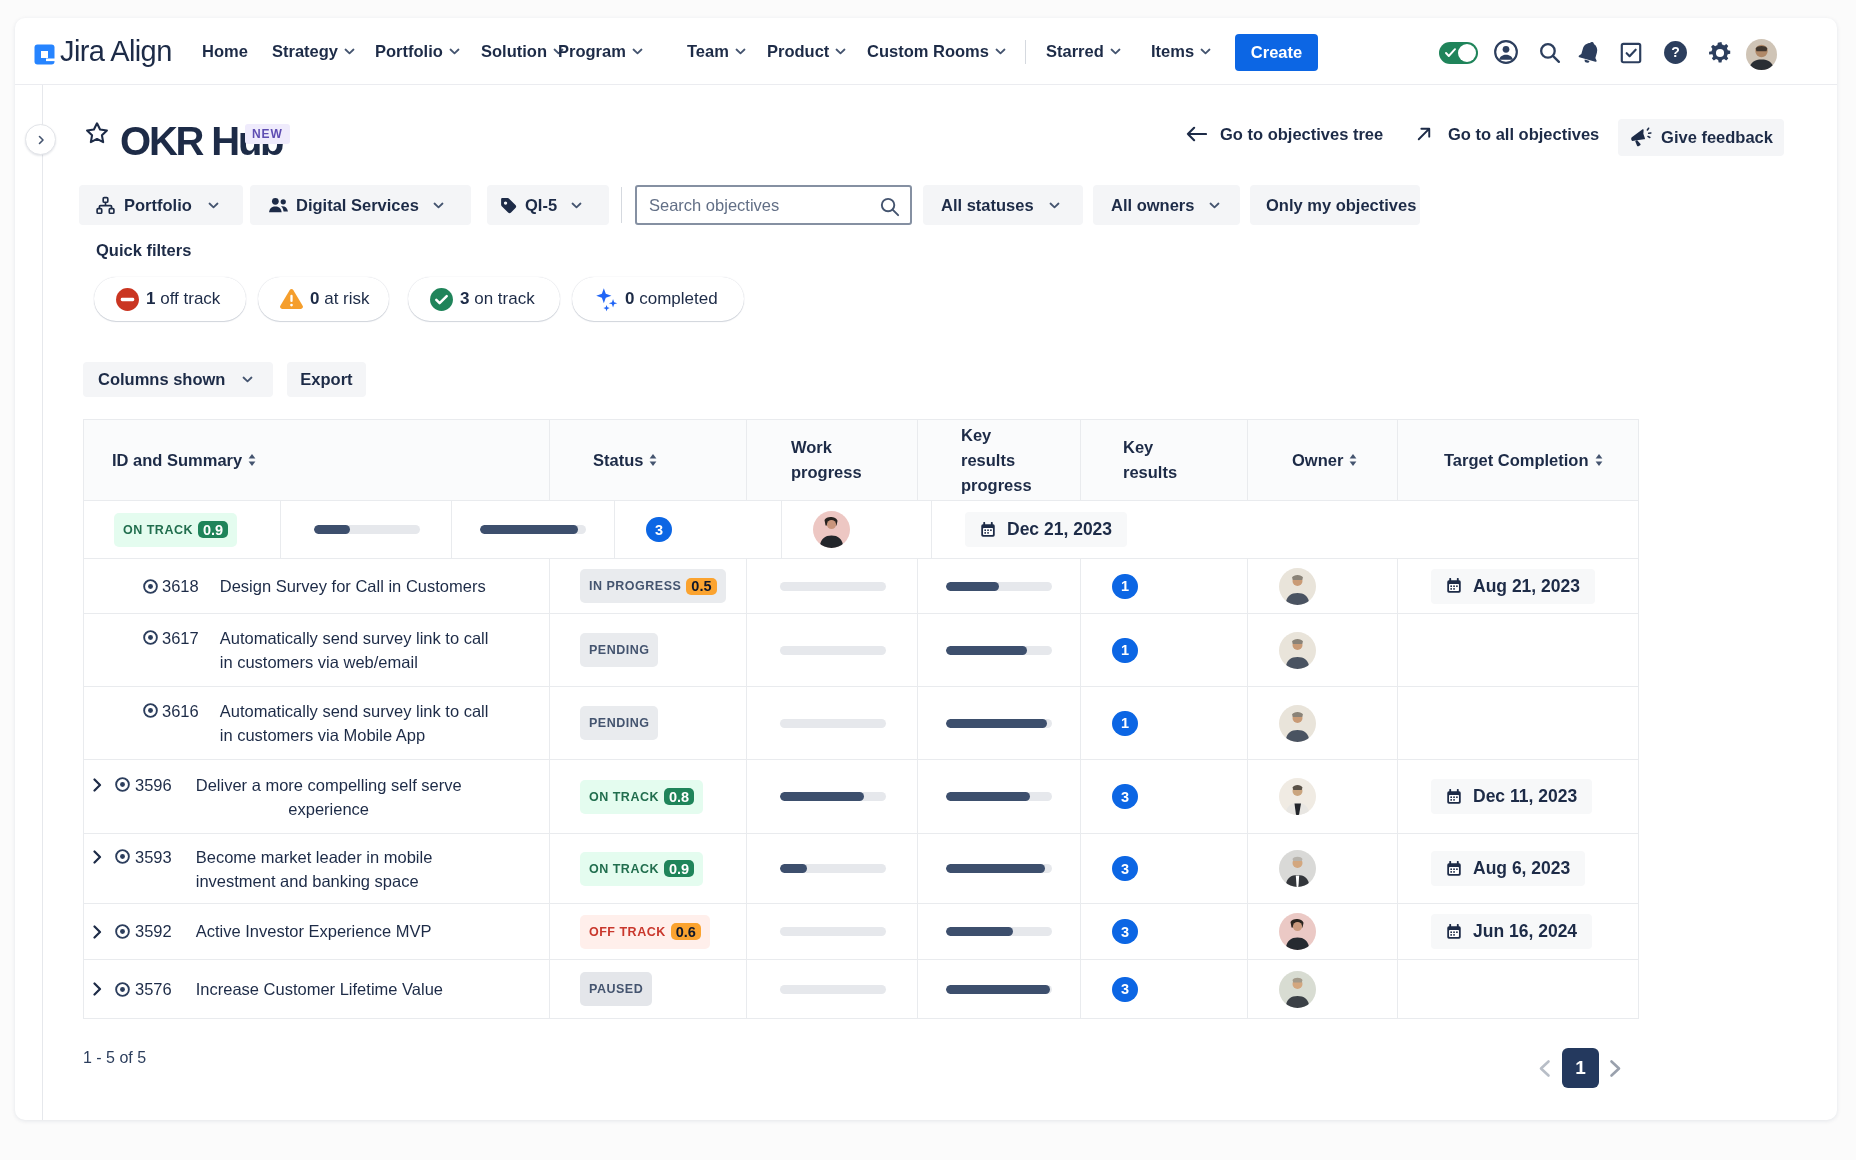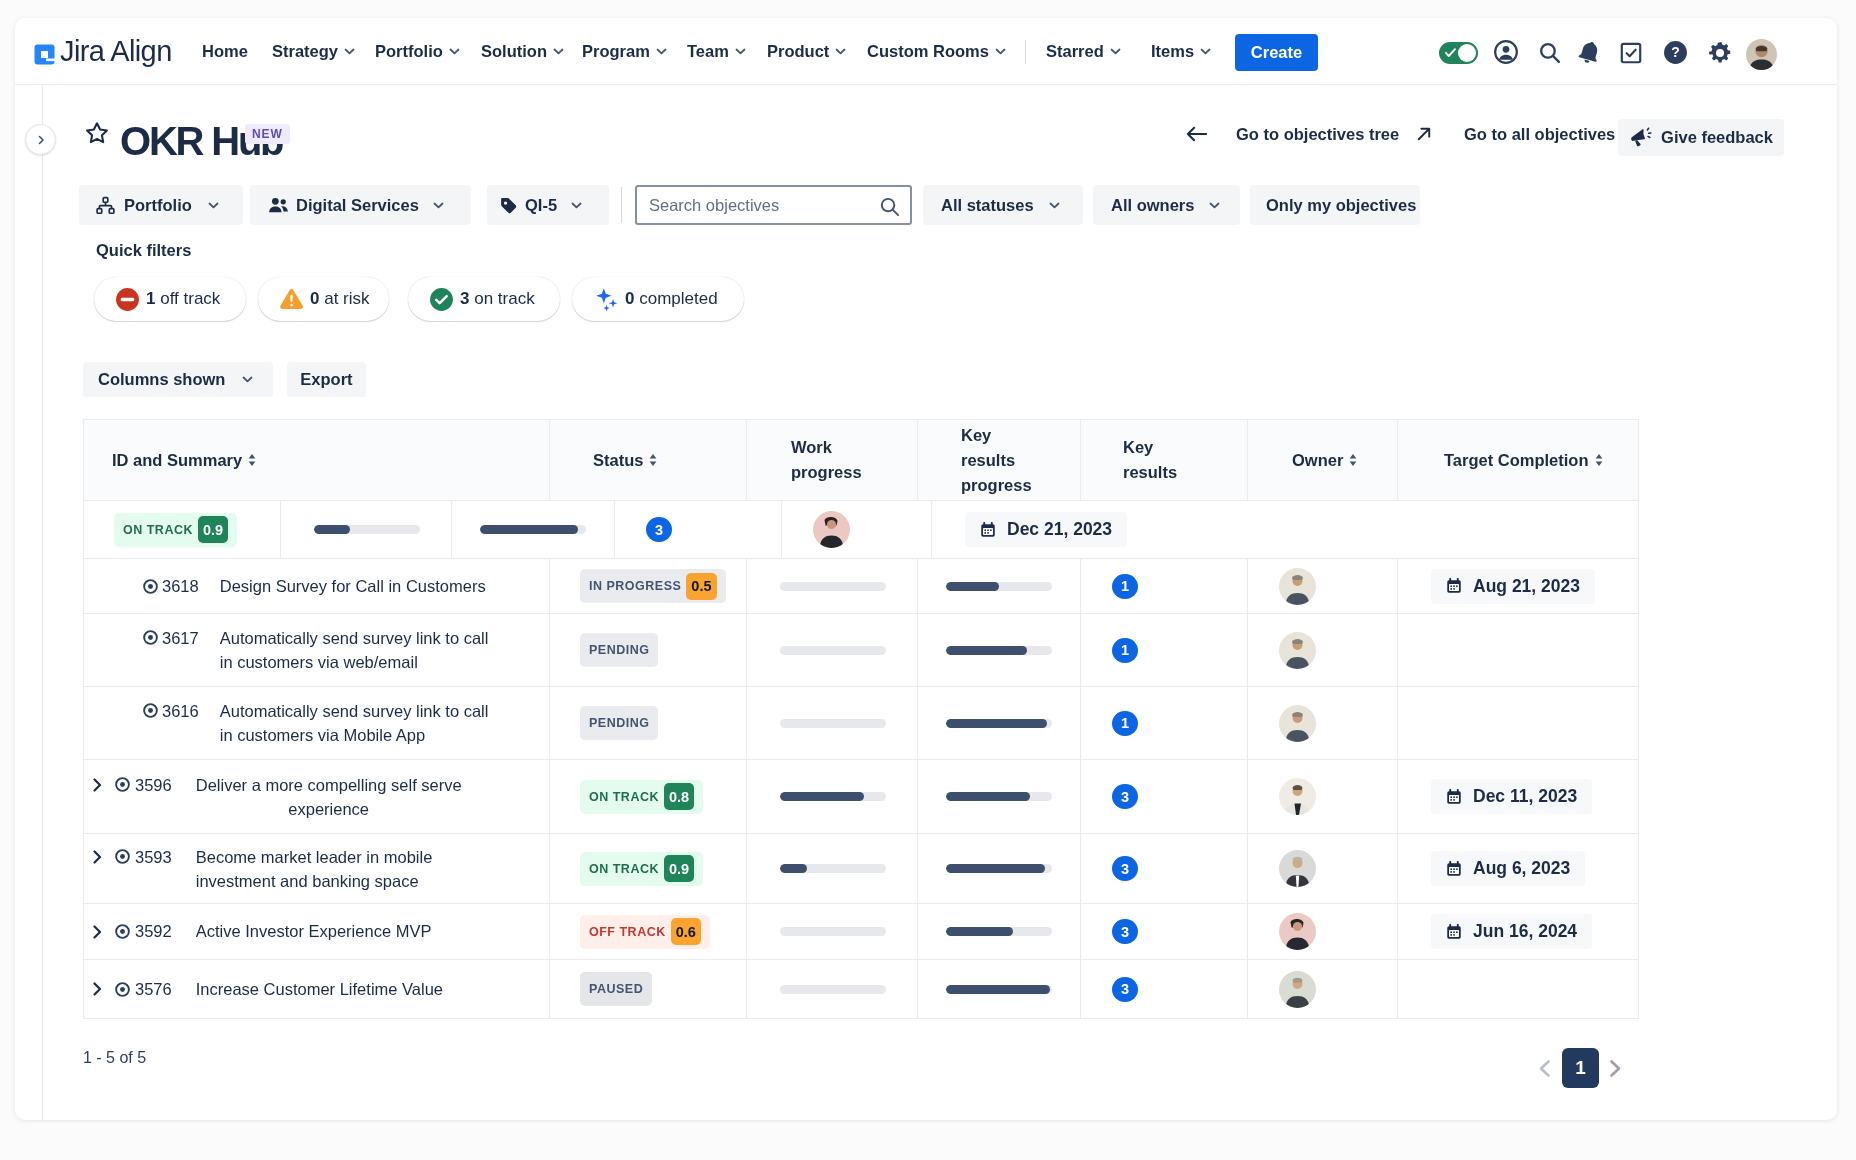--- a/index.html
+++ b/index.html
@@ -15,21 +15,21 @@
 .createbtn { position:absolute; left:1235px; top:34px; width:83px; height:37px; background:#0c66e4; color:#fff; border-radius:4px; font-size:16.5px; font-weight:700; display:flex; align-items:center; justify-content:center; }
 .toggle { position:absolute; left:1439px; top:42px; width:39px; height:22px; background:#1f845a; border-radius:11px; }
 .toggle .knob { position:absolute; right:2px; top:2px; width:18px; height:18px; background:#fff; border-radius:50%; }
 .toggle svg { position:absolute; left:6px; top:6px; }
 
 .rail { position:absolute; left:42px; top:85px; width:1px; height:1035px; background:#e6e8ec; }
 .railbtn { position:absolute; left:25px; top:124px; width:31px; height:31px; border-radius:50%; background:#fff; border:1px solid #e3e5e9; box-shadow:0 1px 2px rgba(23,43,77,.12); display:flex; align-items:center; justify-content:center; }
 
 .title { position:absolute; left:120px; top:119px; font-size:40px; font-weight:700; color:#1d2b47; letter-spacing:-2.2px; }
 .newbadge { position:absolute; left:245px; top:124px; height:20px; padding:0 7px; background:#efebfc; color:#5e4db2; font-size:12px; font-weight:700; letter-spacing:.9px; border-radius:3px; display:flex; align-items:center; }
-.toplink { position:absolute; top:123px; height:22px; display:flex; align-items:center; font-size:16.5px; font-weight:700; color:#1d2b47;gap:16px; }
+.toplink { position:absolute; top:123px; height:22px; display:flex; align-items:center; font-size:16.5px; font-weight:700; color:#1d2b47; }
 .feedback { position:absolute; left:1618px; top:119px; width:166px; height:37px; background:#f4f5f7; border-radius:4px; display:flex; align-items:center; justify-content:center; gap:9px; font-size:16.5px; font-weight:700; color:#1d2b47; }
 
 .fbtn { position:absolute; top:185px; height:40px; background:#f4f5f7; border-radius:4px; display:flex; align-items:center; font-size:16.5px; font-weight:700; color:#1d2b47; }
 .fdiv { position:absolute; left:621px; top:187px; width:1px; height:36px; background:#d5d9df; }
 .search { position:absolute; left:635px; top:185px; width:277px; height:40px; background:#fff; border:2px solid #8590a2; border-radius:3px; display:flex; align-items:center; }
 .search .ph { margin-left:12px; font-size:16.5px; color:#626f86; }
 .search svg { position:absolute; right:9px; top:8px; }
 
 .qflabel { position:absolute; left:96px; top:241px; font-size:16.5px; font-weight:700; color:#1d2b47; }
 .qf { position:absolute; top:277px; height:44px; background:#fff; border-radius:22px; box-shadow:0 1px 1px rgba(23,43,77,.18),0 0 1px rgba(23,43,77,.22); display:flex; align-items:center; gap:6px; font-size:17px; color:#1d2b47; }
@@ -49,21 +49,21 @@
 .hcell { display:flex; align-items:center; }
 .sort { display:inline-flex; flex-direction:column; gap:2px; margin-left:6px; }
 .bar { width:106px; height:9px; border-radius:5px; background:#e6e8ec; overflow:hidden; flex:none; }
 .c3 .bar { margin-left:33px; }
 .c4 .bar { margin-left:28px; }
 .bar i { display:block; height:9px; border-radius:5px; background:#3d4f6d; }
 .krbadge { margin-left:31px; min-width:26px; height:25px; border-radius:13px; background:#0c66e4; color:#fff; font-size:14.5px; font-weight:700; display:flex; align-items:center; justify-content:center; }
 .avatar { margin-left:31px; width:37px; height:37px; border-radius:50%; overflow:hidden; flex:none; }
 .datep { margin-left:33px; height:35px; background:#f7f8f9; border-radius:4px; display:flex; align-items:center; gap:11px; padding:0 15px 0 15px; font-size:17.5px; font-weight:700; color:#1d2b47; white-space:nowrap; }
 .pill { margin-left:30px; height:34px; border-radius:5px; display:flex; align-items:center; font-size:12.5px; font-weight:700; letter-spacing:.5px; padding:0 9px; white-space:nowrap; }
-.pill .score { height:27px; border-radius:5px; padding:0 5px; margin-left:5px; display:flex; align-items:center; font-size:14.5px; letter-spacing:0; }
+.pill .score { height:17px; border-radius:5px; padding:0 5px; margin-left:5px; display:flex; align-items:center; font-size:14.5px; letter-spacing:0; }
 .p-green { background:#e4fcef; color:#216e4e; }
 .p-green .score { background:#1f845a; color:#fff; }
 .p-gray { background:#e9ebee; color:#44546f; }
 .p-orange .score, .p-gray .score { background:#fba32f; color:#0f172a; }
 .p-orange { background:#ffefeb; color:#c9372c; }
 .idrow { display:flex; align-items:center; font-size:16.5px; color:#1d2b47; }
 .summary { line-height:24px; font-size:16.5px; }
 .foot { position:absolute; left:83px; top:1049px; font-size:16px; color:#2c3e5d; }
 .pag1 { position:absolute; left:1562px; top:1048px; width:37px; height:40px; background:#24395e; border-radius:6px; color:#fff; font-size:19px; font-weight:700; display:flex; align-items:center; justify-content:center; }
 </style>
@@ -83,21 +83,21 @@
 <div class="navitem" style="left:202px;">Home</div>
 <div class="navitem" style="left:272px;">Strategy <svg class="chev" viewBox="0 0 11 7">
       <path d="M1.5 1.5l4 3.8 4-3.8" fill="none" stroke="#44546f" stroke-width="1.8" stroke-linecap="round" stroke-linejoin="round"></path>
     </svg></div>
 <div class="navitem" style="left:375px;">Portfolio <svg class="chev" viewBox="0 0 11 7">
       <path d="M1.5 1.5l4 3.8 4-3.8" fill="none" stroke="#44546f" stroke-width="1.8" stroke-linecap="round" stroke-linejoin="round"></path>
     </svg></div>
 <div class="navitem" style="left:481px;">Solution <svg class="chev" viewBox="0 0 11 7">
       <path d="M1.5 1.5l4 3.8 4-3.8" fill="none" stroke="#44546f" stroke-width="1.8" stroke-linecap="round" stroke-linejoin="round"></path>
     </svg></div>
-<div class="navitem" style="left:582px;">Program <svg class="chev" viewBox="0 0 11 7">
+<div class="navitem" style="left:558px;">Program <svg class="chev" viewBox="0 0 11 7">
       <path d="M1.5 1.5l4 3.8 4-3.8" fill="none" stroke="#44546f" stroke-width="1.8" stroke-linecap="round" stroke-linejoin="round"></path>
     </svg></div>
 <div class="navitem" style="left:687px;">Team <svg class="chev" viewBox="0 0 11 7">
       <path d="M1.5 1.5l4 3.8 4-3.8" fill="none" stroke="#44546f" stroke-width="1.8" stroke-linecap="round" stroke-linejoin="round"></path>
     </svg></div>
 <div class="navitem" style="left:767px;">Product <svg class="chev" viewBox="0 0 11 7">
       <path d="M1.5 1.5l4 3.8 4-3.8" fill="none" stroke="#44546f" stroke-width="1.8" stroke-linecap="round" stroke-linejoin="round"></path>
     </svg></div>
 <div class="navitem" style="left:867px;">Custom Rooms <svg class="chev" viewBox="0 0 11 7">
       <path d="M1.5 1.5l4 3.8 4-3.8" fill="none" stroke="#44546f" stroke-width="1.8" stroke-linecap="round" stroke-linejoin="round"></path>

